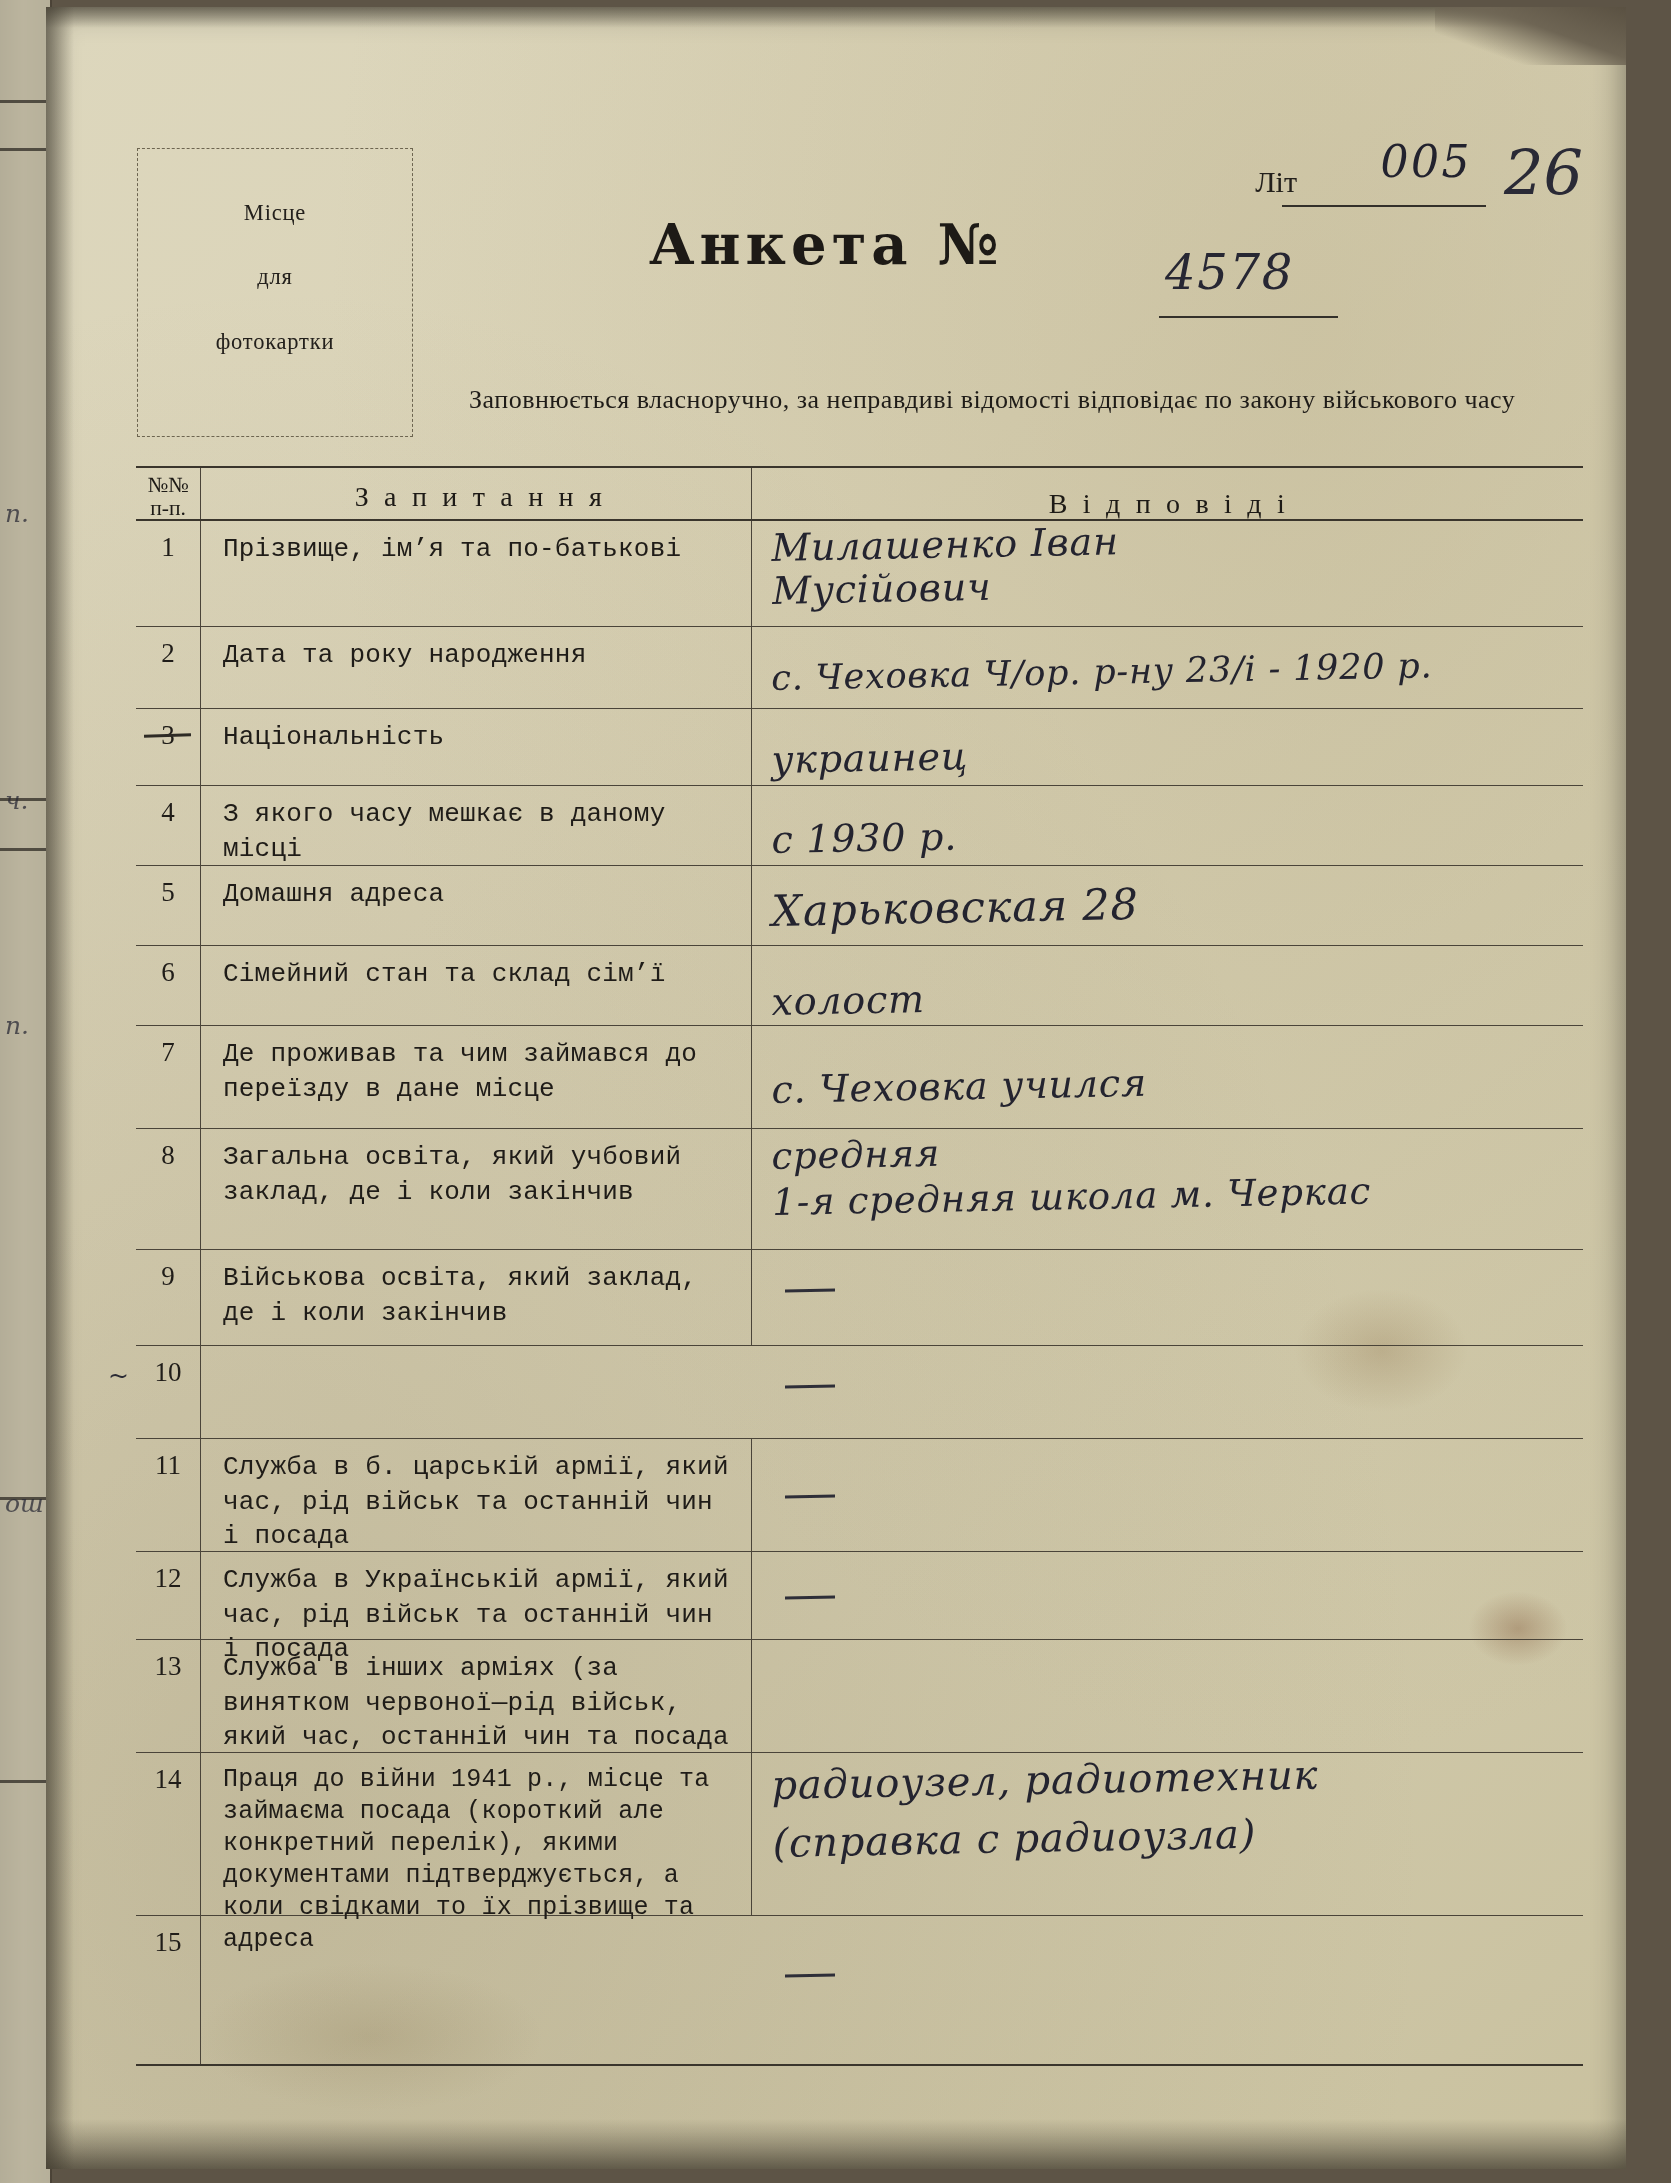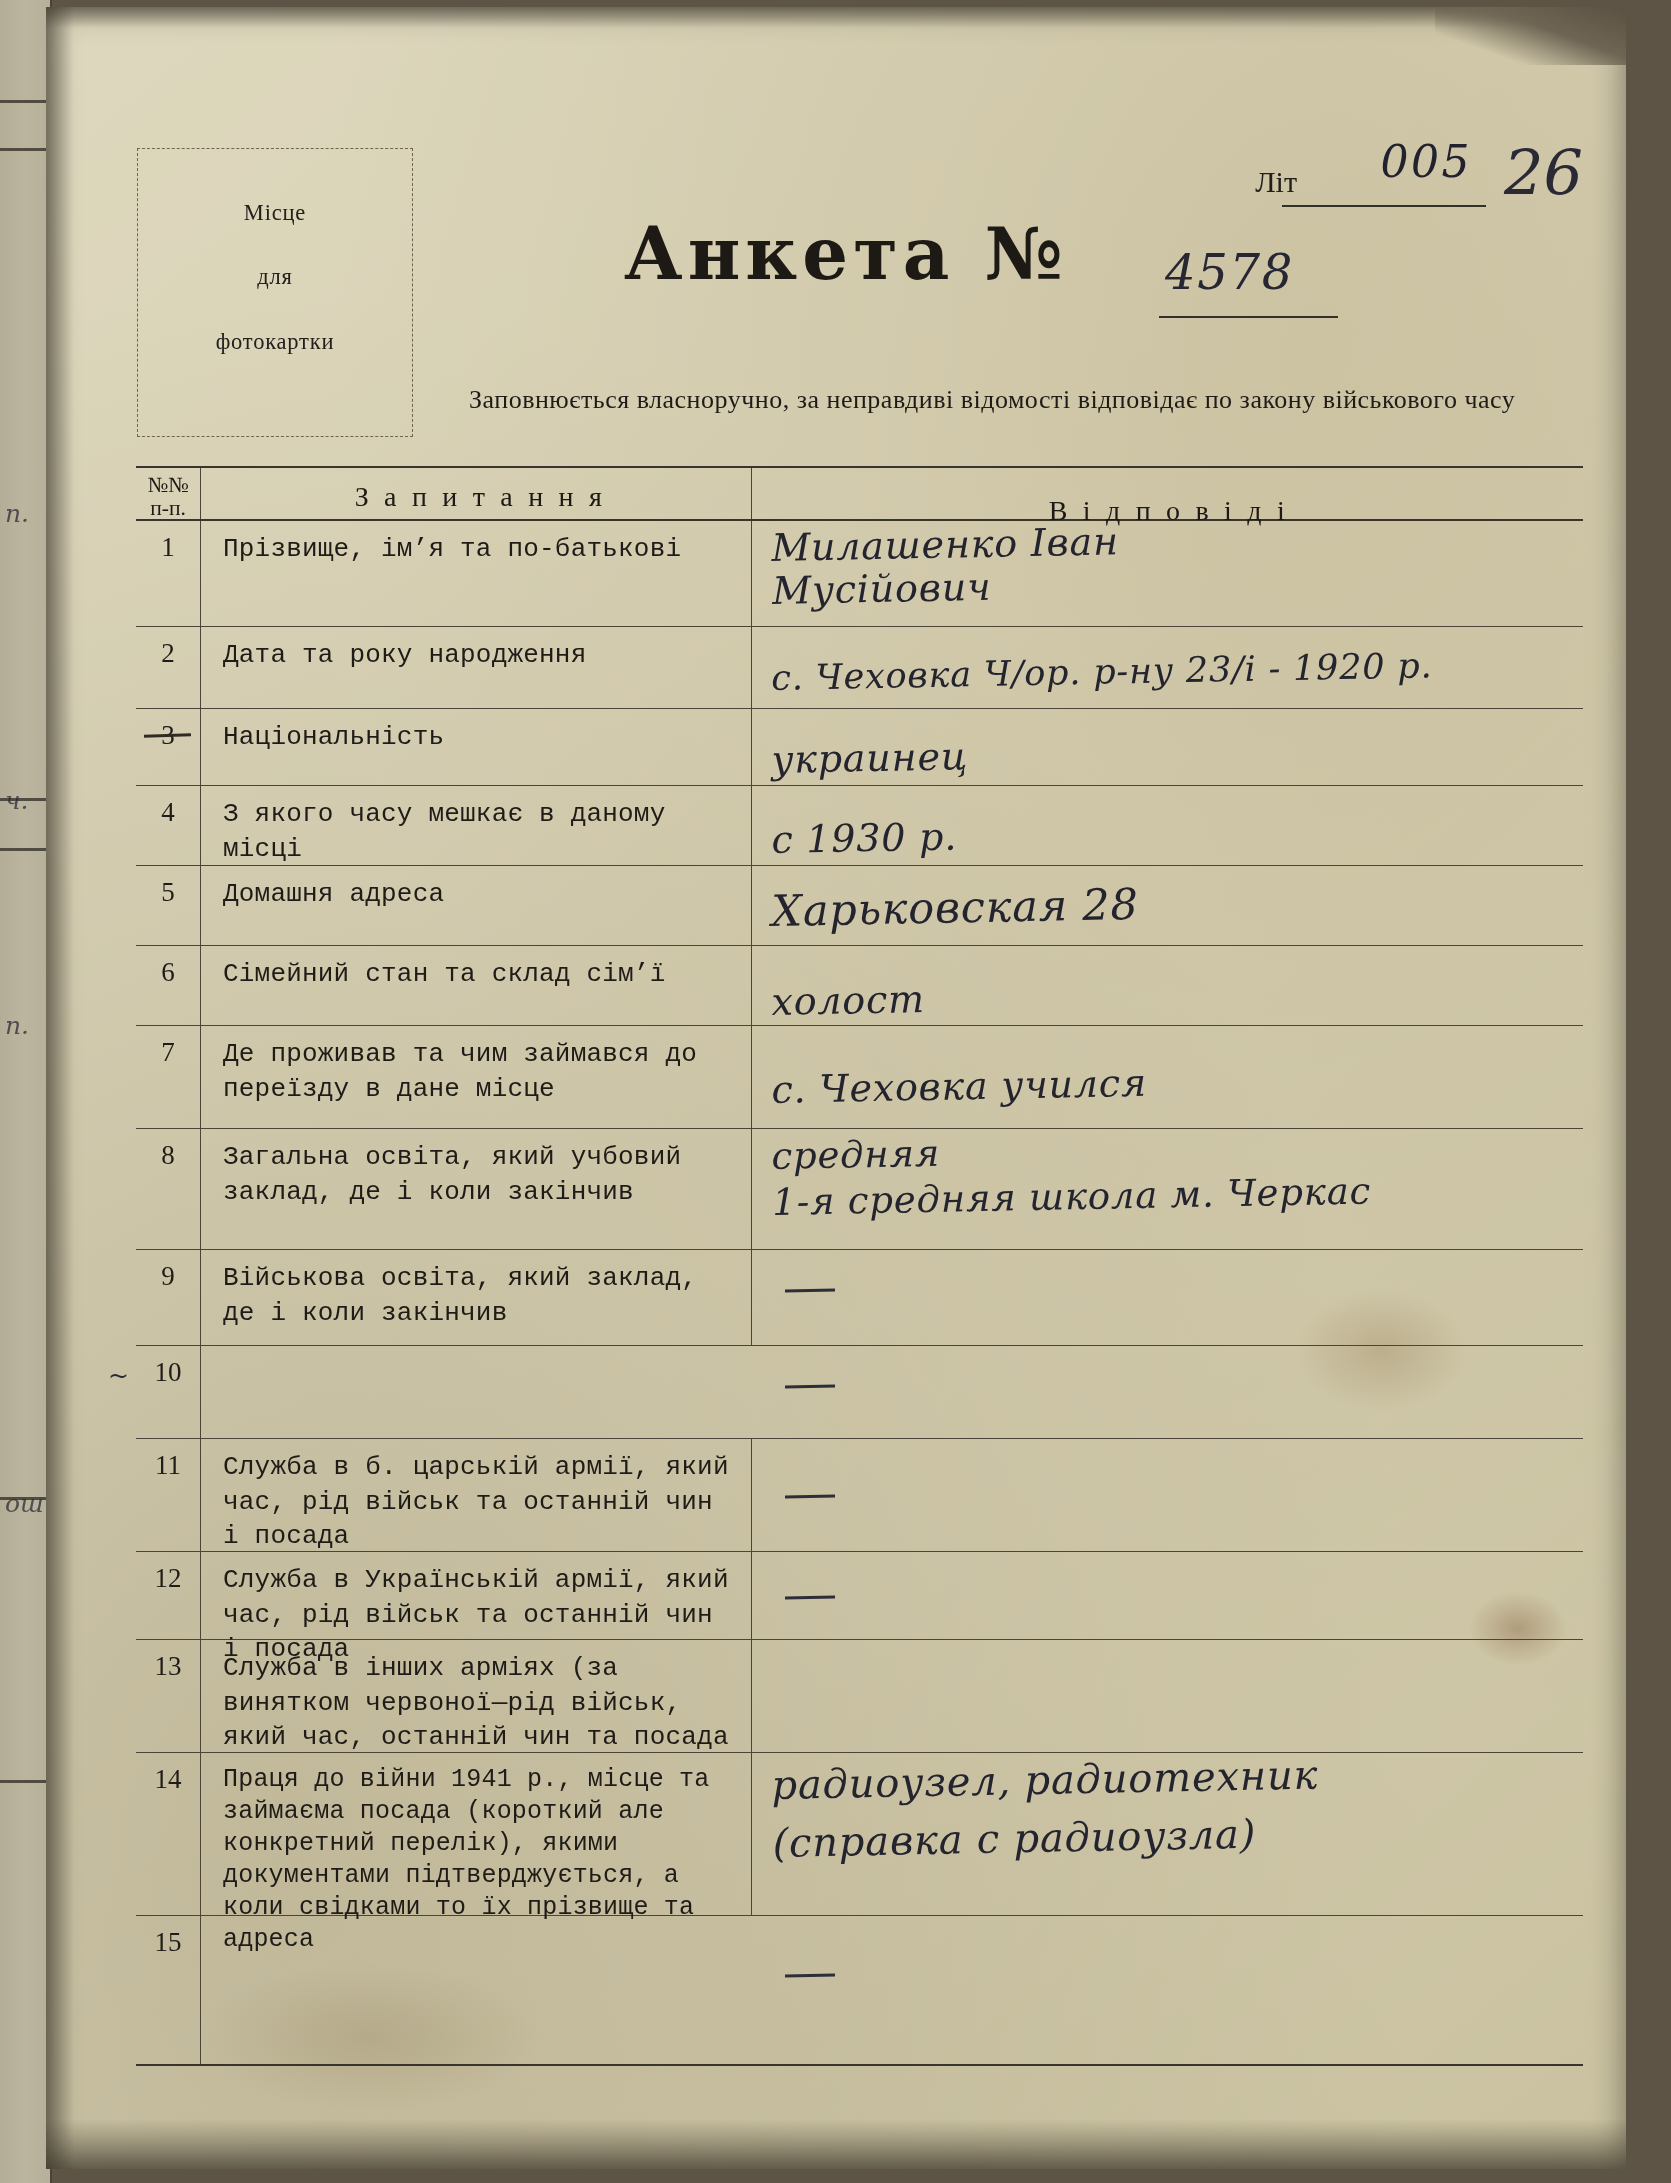--- a/index.html
+++ b/index.html
@@ -138,24 +138,24 @@
     position: absolute;
     right: 43px; top: 129px;
     font-family: "DejaVu Serif", serif;
     font-style: italic;
     font-size: 62px;
     color: #2a2a36;
   }
 
   .title {
     position: absolute;
-    left: 578px; top: 204px;
+    left: 603px; top: 204px;
     font-family: "DejaVu Serif", serif;
     font-weight: bold;
-    font-size: 72px;
+    font-size: 56px;
     letter-spacing: 5px;
     color: #1d1a16;
     text-align: center;
   }
   .title-num {
     position: absolute;
     left: 1119px; top: 237px;
     font-family: "DejaVu Serif", serif;
     font-style: italic;
     font-size: 48px;
@@ -250,21 +250,21 @@
     color: #1d1a16;
   }
   .head-row { height: 53px; border-bottom: 2.5px solid #3a352c; }
   .head-row .num {
     font-size: 21.6px; line-height: 1.05; padding-top: 6.7px;
   }
   .head-row .q {
     text-align: center; font-size: 28px; letter-spacing: 4.2px; padding-top: 10px;
   }
   .head-row .a {
-    text-align: center; font-size: 28px; letter-spacing: 4.2px; padding-top: 20px; margin-top: 7px;
+    text-align: center; font-size: 28px; letter-spacing: 4.2px; padding-top: 20px;
   }
 
   .row-number-mark {
     position: absolute;
     left: -28px; top: 15px;
     font-family: "DejaVu Serif", serif;
     font-size: 25px;
     color: #2a2a34;
   }
   .strike {

